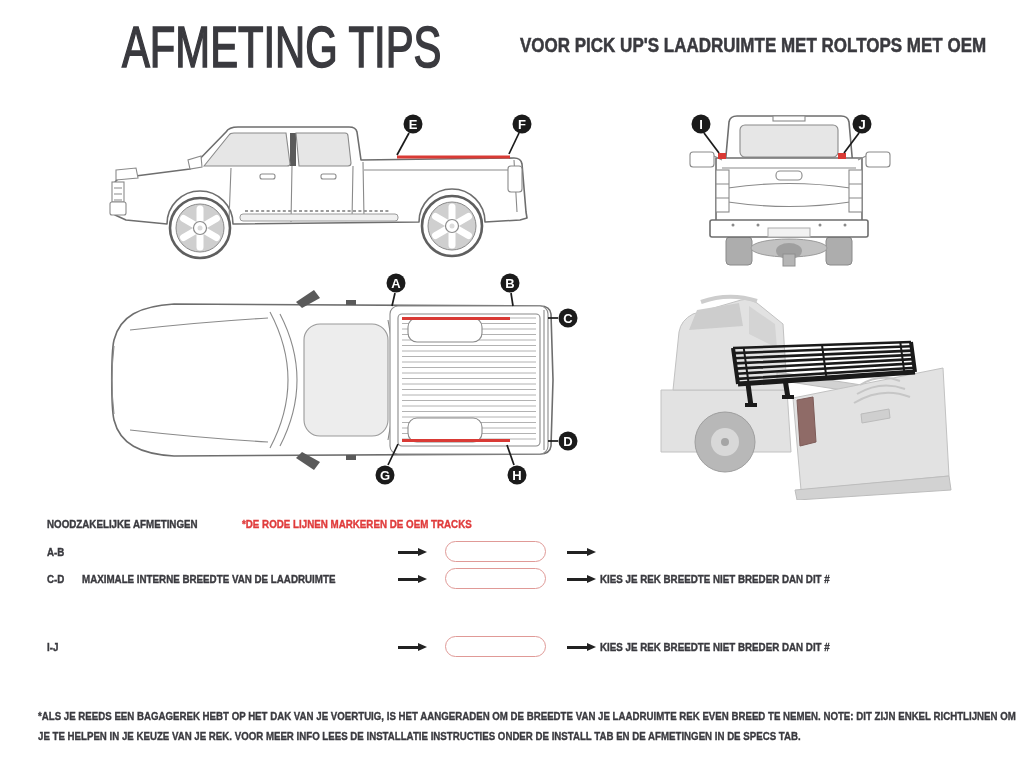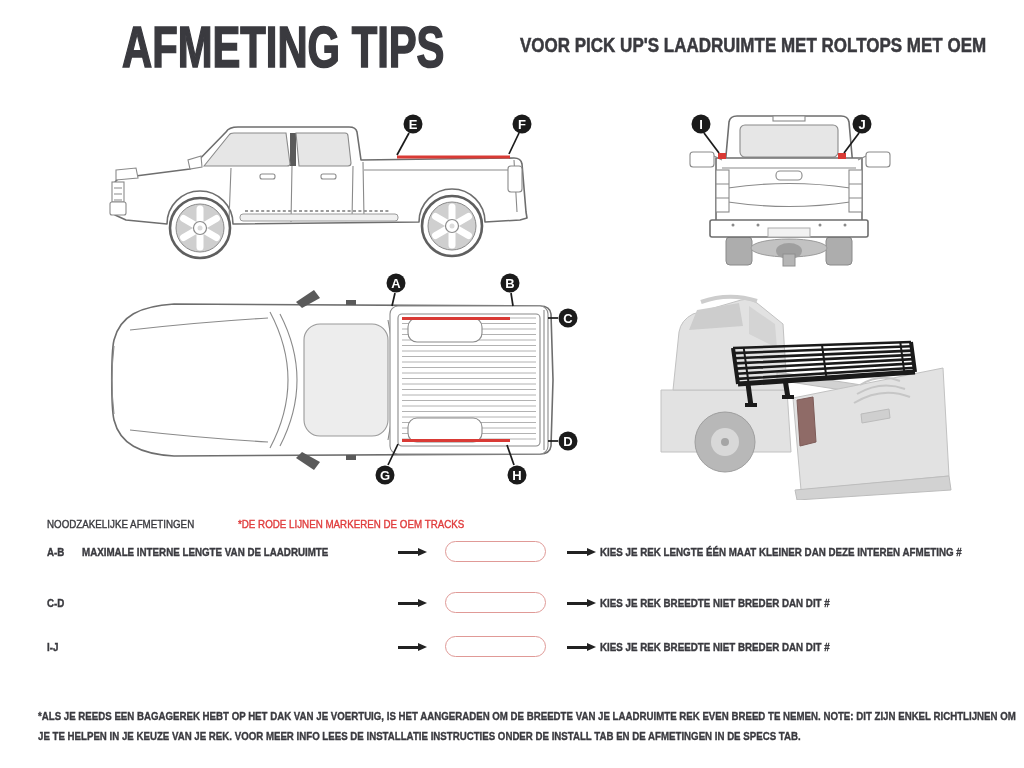--- a/index.html
+++ b/index.html
@@ -8,21 +8,21 @@
   }
   *{margin:0;padding:0;box-sizing:border-box}
   html,body{background:#fff}
   body{font-family:"Liberation Sans",sans-serif;color:var(--ink)}
   .canvas{position:relative;width:1024px;height:768px;background:#fff;overflow:hidden}
   .abs{position:absolute}
   .cx{display:inline-block;transform-origin:0 50%}
   .cx72{transform:scaleX(.72)} .cx85{transform:scaleX(.85)} .cx88{transform:scaleX(.88)}
 
   
-  .title{left:122px;top:18px;font-size:58px;line-height:58px;font-weight:700;
+  .title{left:122px;top:18px;font-size:58px;line-height:58px;font-weight:400;
          letter-spacing:0;color:var(--ink);-webkit-text-stroke:1.6px var(--ink);white-space:nowrap}
   .subtitle{left:520px;top:34px;font-size:20px;line-height:23.5px;font-weight:700;
             -webkit-text-stroke:.5px var(--ink);white-space:nowrap}
 
   
   .o{fill:#fff;stroke:var(--line_gray);stroke-width:1.6;stroke-linejoin:round}
   .o1{fill:none;stroke:#8a8a8a;stroke-width:1.1}
   .o2{fill:#fff;stroke:#8a8a8a;stroke-width:1.1}
   .g{fill:#e6e6e6;stroke:#8a8a8a;stroke-width:1.1}
   .g2{fill:#ededed;stroke:#9a9a9a;stroke-width:1.1}
@@ -31,21 +31,21 @@
   .mark{fill:var(--track_red)}
   .mkc{fill:#1b1b1b}
   .mkt{fill:#fff;font:700 13px "Liberation Sans",sans-serif;text-anchor:middle}
   .ldr{stroke:#1b1b1b;stroke-width:1.7;fill:none}
   .rib{stroke:#9e9e9e;stroke-width:.8;fill:none}
   .gray3d{fill:#e2e2e2;stroke:#c2c2c2;stroke-width:1}
   .gray3dD{fill:#d2d2d2;stroke:#bdbdbd;stroke-width:1}
   .rack{stroke:#1a1a1a;fill:none}
 
   
-  .m-head{left:47px;top:518px;font-size:11.5px;font-weight:400;white-space:nowrap;
+  .m-head{left:47px;top:518px;font-size:11.5px;font-weight:700;white-space:nowrap;
           -webkit-text-stroke:.4px currentColor}
   .m-note{color:var(--note_red);margin-left:18px;-webkit-text-stroke:.4px var(--note_red)}
   .mrow{left:0;width:812px;height:22px}
   .mrow>*{position:absolute;white-space:nowrap}
   .m-label{left:47px;top:0;line-height:22px;font-size:11.5px;font-weight:700;-webkit-text-stroke:.4px currentColor}
   .m-desc{left:82px;top:0;line-height:22px;font-size:11.5px;font-weight:700;-webkit-text-stroke:.4px currentColor}
   .m-instr{left:600px;top:0;line-height:22px;font-size:11.5px;font-weight:700;-webkit-text-stroke:.4px currentColor}
   .arrow{width:29px;height:9px;top:7px}
   .arrow::before{content:"";position:absolute;left:0;top:3.2px;width:20px;height:2.6px;background:#222}
   .arrow::after{content:"";position:absolute;right:0;top:0;width:0;height:0;
@@ -238,29 +238,28 @@
       <rect x="137" y="105" width="12" height="4" style="fill:#1a1a1a"></rect>
     </g>
   </svg>
 
   <div class="abs m-head">
     <span class="cx cx85">NOODZAKELIJKE AFMETINGEN</span><span class="cx cx85 m-note">*DE RODE LIJNEN MARKEREN DE OEM TRACKS</span>
   </div>
 
   <div class="abs mrow" style="top:541px">
     <span class="m-label"><span class="cx cx85">A-B</span></span>
-    <span class="m-desc"><span class="cx cx85">MAXIMALE INTERNE LENGTE VAN DE LAADRUIMTE</span></span>
     <span class="arrow a1"></span>
     <input class="oval" type="text" value="" style="">
     <span class="arrow a2"></span>
-    <span class="m-instr"><span class="cx cx85">KIES JE REK LENGTE ÉÉN MAAT KLEINER DAN DEZE INTEREN AFMETING #</span></span>
-  </div>
-
-  <div class="abs mrow" style="top:592px">
+  </div>
+
+  <div class="abs mrow" style="top:568px">
     <span class="m-label"><span class="cx cx85">C-D</span></span>
+    <span class="m-desc"><span class="cx cx85">MAXIMALE INTERNE BREEDTE VAN DE LAADRUIMTE</span></span>
     <span class="arrow a1"></span>
     <input class="oval" type="text" value="" style="">
     <span class="arrow a2"></span>
     <span class="m-instr"><span class="cx cx85">KIES JE REK BREEDTE NIET BREDER DAN DIT #</span></span>
   </div>
 
 
 
   <div class="abs mrow" style="top:636px">
     <span class="m-label"><span class="cx cx85">I-J</span></span>

